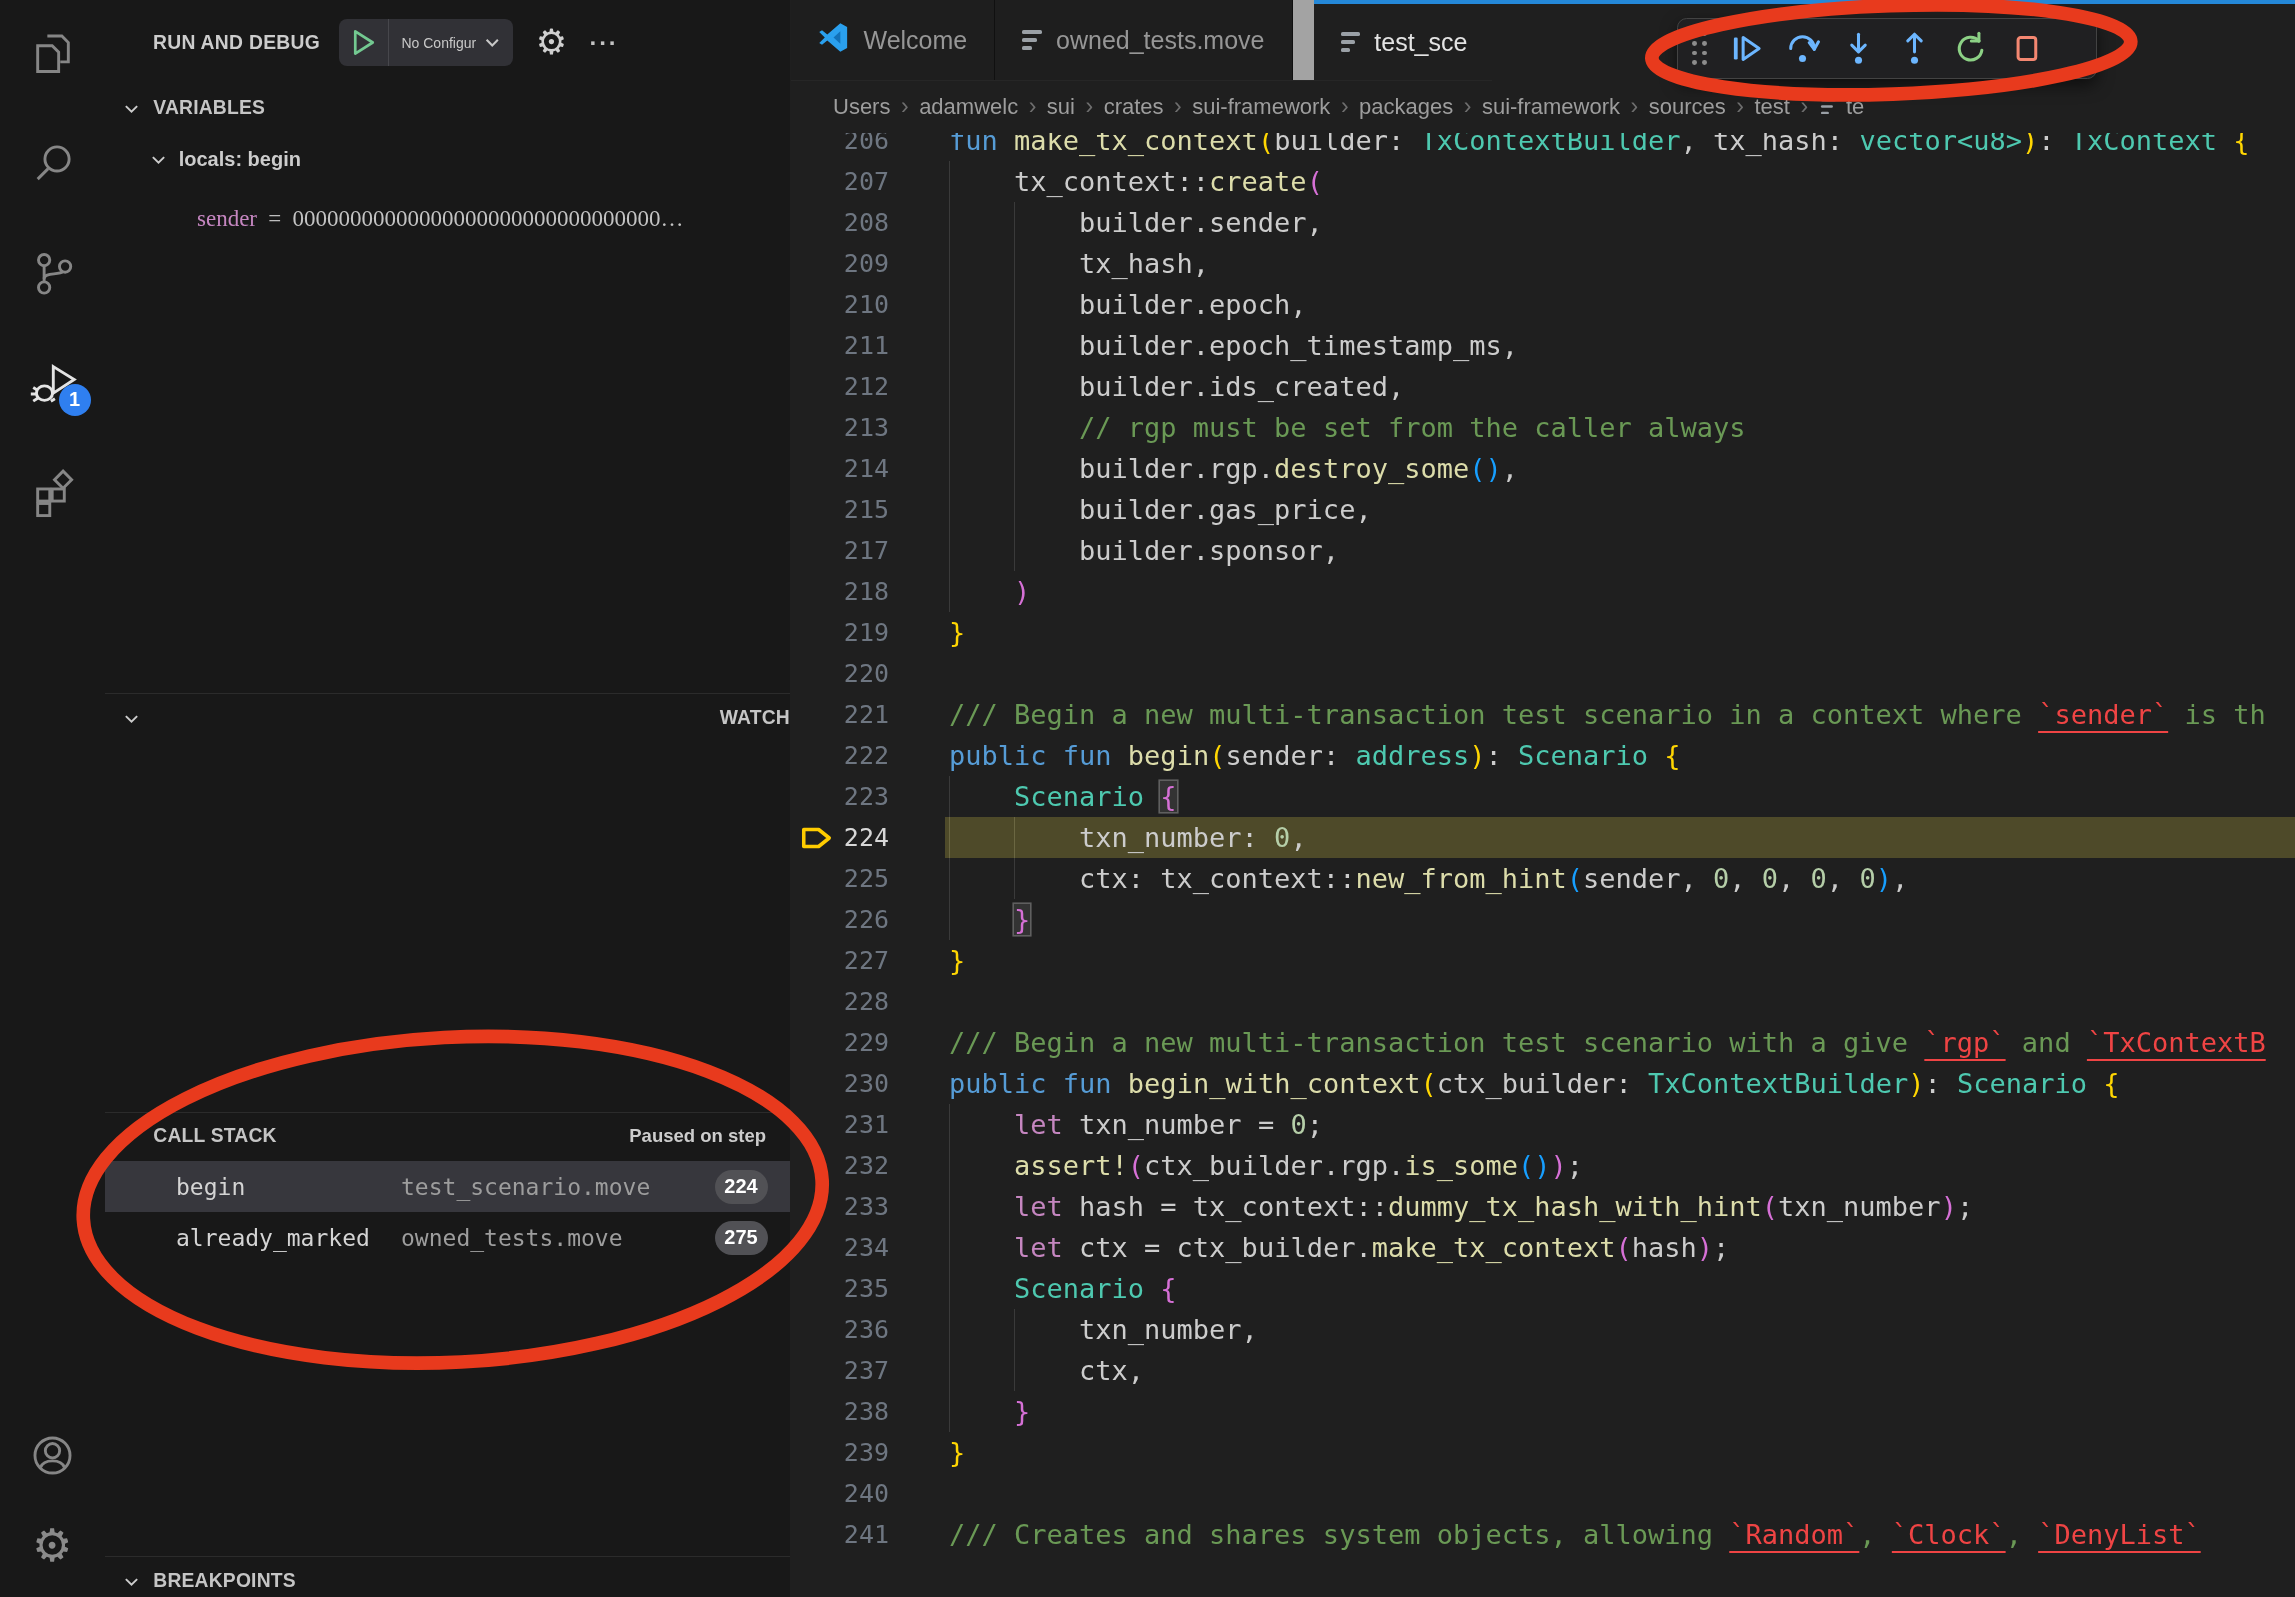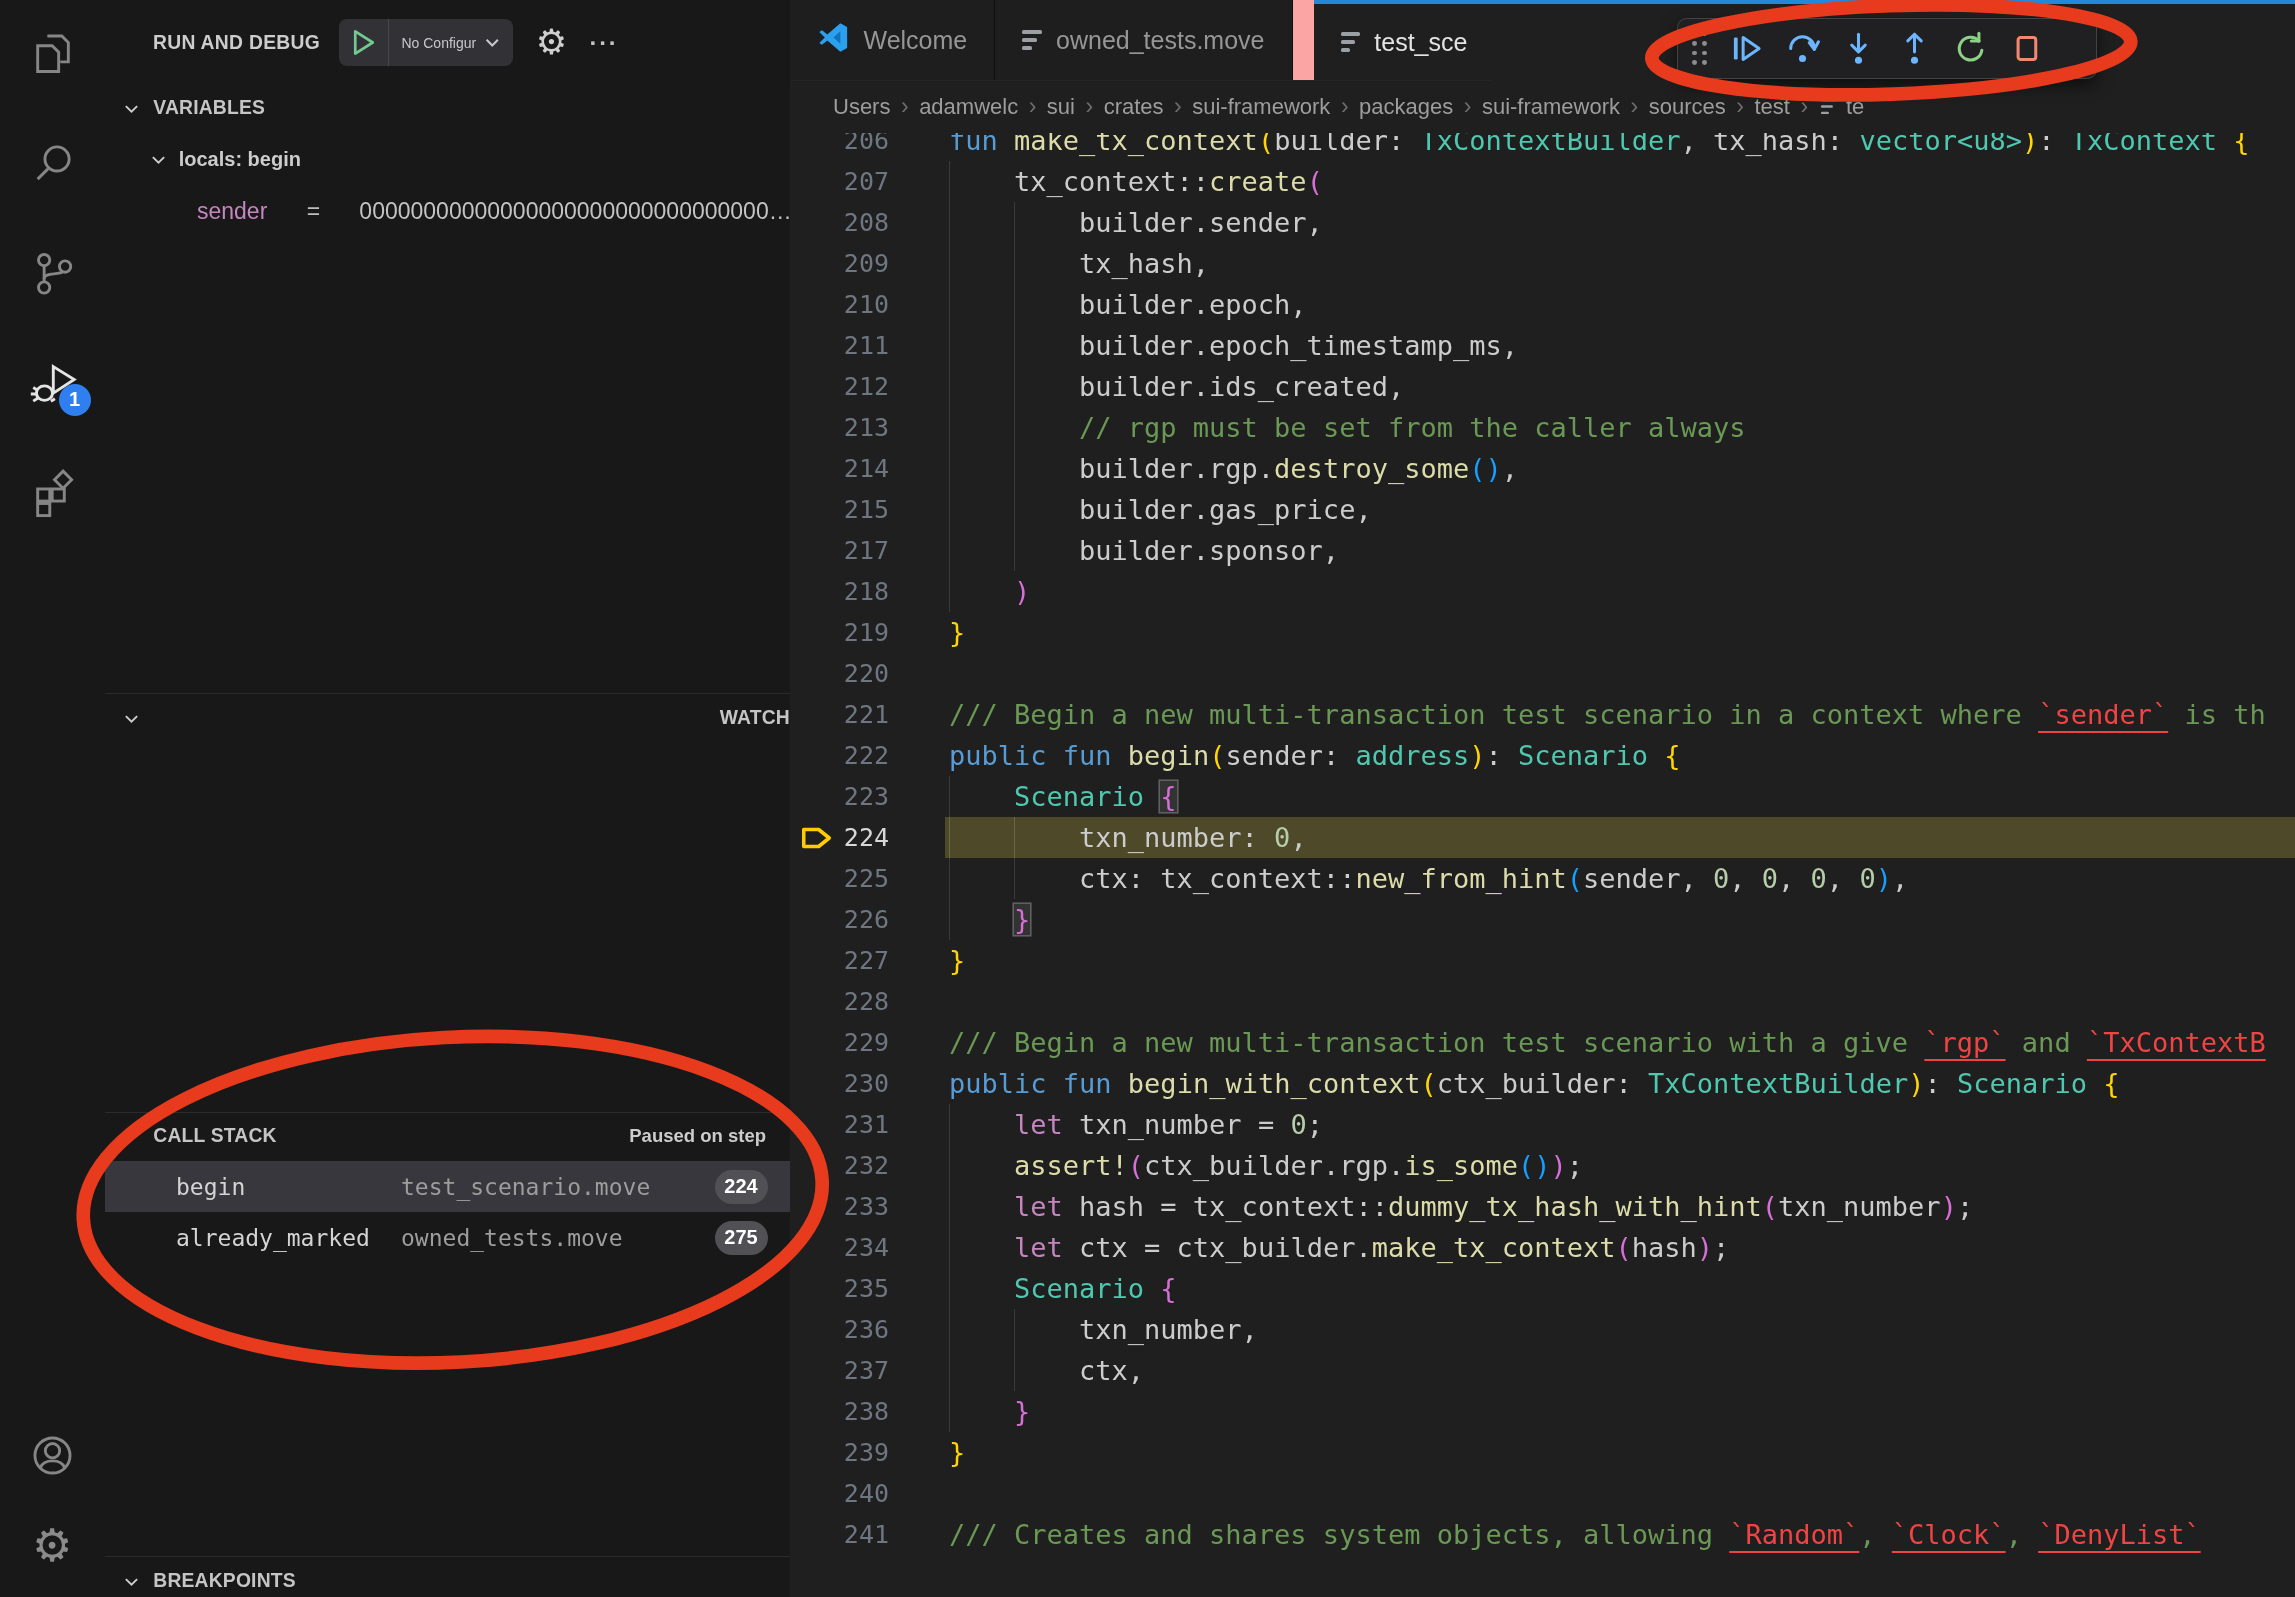--- a/index.html
+++ b/index.html
@@ -30,39 +30,39 @@
   #sb-more{letter-spacing:1.6px;font-weight:bold;font-size:24px;}
 
   .sec-head{display:flex;align-items:center;height:42px;cursor:pointer;}
   .sec-head .chev{margin-left:16px;display:flex;}
   .sec-head .lbl{font-size:19.3px;font-weight:bold;color:#c5c5c5;margin-left:11.3px;letter-spacing:0.2px;}
   .sec-divider{position:absolute;left:0;width:100%;height:0.8px;background:#2b2b2b;}
 
   #row-locals{top:138px;height:42px;display:flex;align-items:center;cursor:pointer;}
   #row-locals .chev{margin-left:43px;display:flex;}
   #row-locals .lbl{font-size:20px;font-weight:bold;color:#cccccc;margin-left:9.7px;}
-  #row-sender{top:190px;height:42px;display:flex;align-items:center;
-    font-family:Liberation Sans, sans-serif;font-size:23px;cursor:pointer;gap:28px;}
+  #row-sender{top:190px;height:42px;display:flex;align-items:flex-end;
+    font-family:Liberation Serif, serif;font-size:23px;cursor:pointer;}
   #row-sender .vname{color:#c586c0;margin-left:92px;}
   #row-sender .veq{color:#bdbdbd;margin:0 11.3px;}
   #row-sender .vval{color:#c3c3c3;white-space:nowrap;overflow:hidden;max-width:483px;}
 
   #cs-head{display:flex;align-items:center;}
   #cs-status{margin-left:auto;margin-right:24px;font-size:18.5px;font-weight:bold;color:#cccccc;}
   .frame{position:absolute;left:0;width:100%;height:51px;display:flex;align-items:center;
     font-family:"DejaVu Sans Mono",monospace;font-size:23px;cursor:pointer;}
   .frame.sel{background:#37373d;}
   .frame .fname{color:#d4d4d4;margin-left:71px;width:225px;flex:none;white-space:nowrap;}
   .frame .ffile{color:#9d9d9d;white-space:nowrap;}
   .frame .fline{margin-left:auto;margin-right:22.5px;min-width:53px;height:34px;border-radius:17px;background:#515155;
     color:#ffffff;font-size:20px;display:flex;align-items:center;justify-content:center;font-family:"Liberation Sans",sans-serif;font-weight:bold;}
 
   
   #editor{position:absolute;left:791px;top:0;width:1504px;height:100%;background:#1f1f1f;}
-  #tabstrip{position:absolute;left:0;top:0;width:100%;height:80px;background:#fca5a5;z-index:3;}
+  #tabstrip{position:absolute;left:0;top:0;width:100%;height:80px;background:#a3a3a3;z-index:3;}
   #tabs{display:flex;height:80px;}
   .tab{display:flex;align-items:center;gap:14.5px;padding:0 27px;background:#1e1e1e;border-right:0.8px solid #101010;
     font-size:25px;color:#969696;cursor:pointer;white-space:nowrap;flex:none;}
   .tab.active{background:#1f1f1f;color:#e3e3e3;border-top:4px solid #2488d8;border-right:none;flex:1;margin-left:21px;}
   .file-ico{display:flex;flex-direction:column;gap:4.8px;}
   .file-ico i{display:block;height:3.2px;background:#9aa0a6;border-radius:1.6px;}
   .file-ico i:nth-child(1){width:19.3px;}.file-ico i:nth-child(2){width:14.5px;}.file-ico i:nth-child(3){width:9.7px;}
   #strip-underline{position:absolute;left:0;top:80px;width:701px;height:0.8px;background:#262626;}
 
   #breadcrumb{position:absolute;left:0;top:80px;width:100%;height:53px;background:#1f1f1f;z-index:2;

